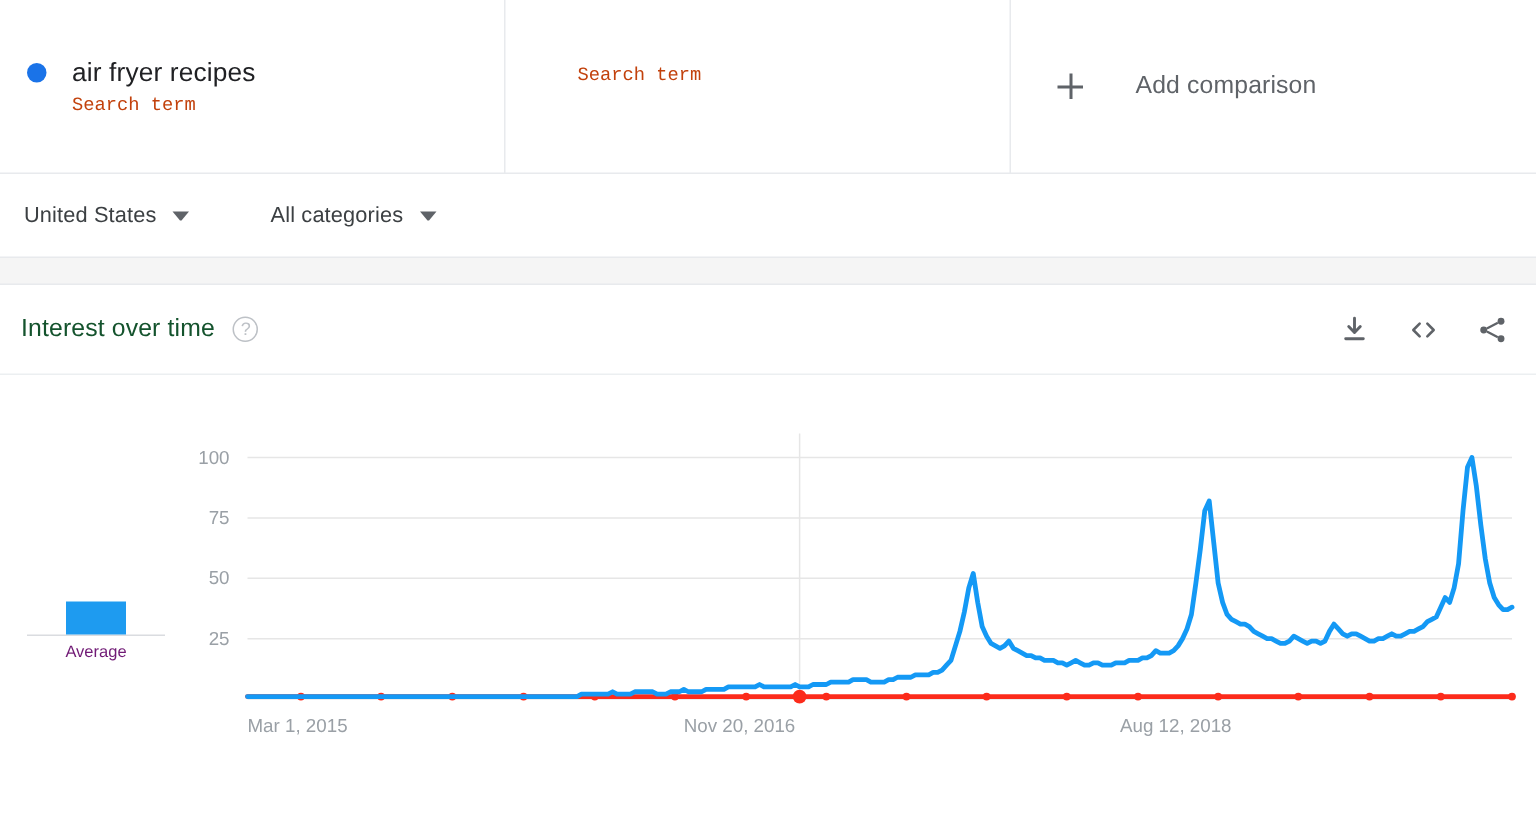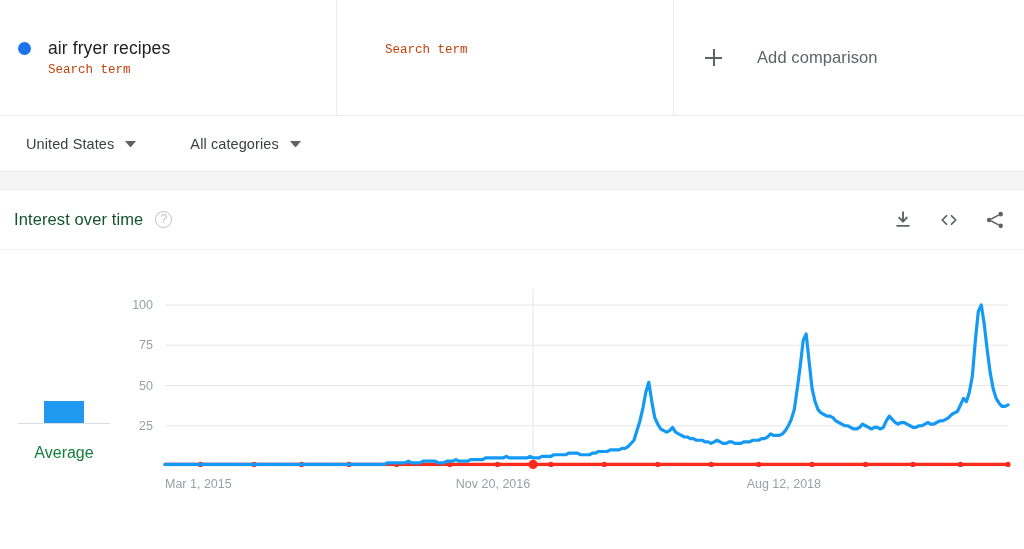--- a/index.html
+++ b/index.html
@@ -74,21 +74,21 @@
     font-size: 16.5px;
     color: #5f6368;
     letter-spacing: .1px;
   }
 
   
   .filter-bar {
     height: 56px;
     display: flex;
     align-items: center;
-    padding-left: 26px;
+    padding-left: 16px;
     border-bottom: 1px solid #e8eaed;
     background: #fff;
   }
   .filter {
     display: flex;
     align-items: center;
     gap: 11px;
     cursor: pointer;
     margin-right: 48px;
     height: 100%;
@@ -169,23 +169,23 @@
     display: flex;
     align-items: flex-end;
     justify-content: center;
     border-bottom: 1px solid #dadce0;
   }
   .avg-bar {
     width: 40px;
     height: 22px;
   }
   .avg-label {
-    font-size: 16px;
-    color: #15803d;
-    margin-top: 20px;
+    font-size: 11px;
+    color: #701a75;
+    margin-top: 5px;
   }
   .plot-svg { position: absolute; left: 0; top: 0; }
 </style>
 </head>
 <body>
 
 <div class="terms-row">
 
   <div class="term-card">
     <div class="term-head">

